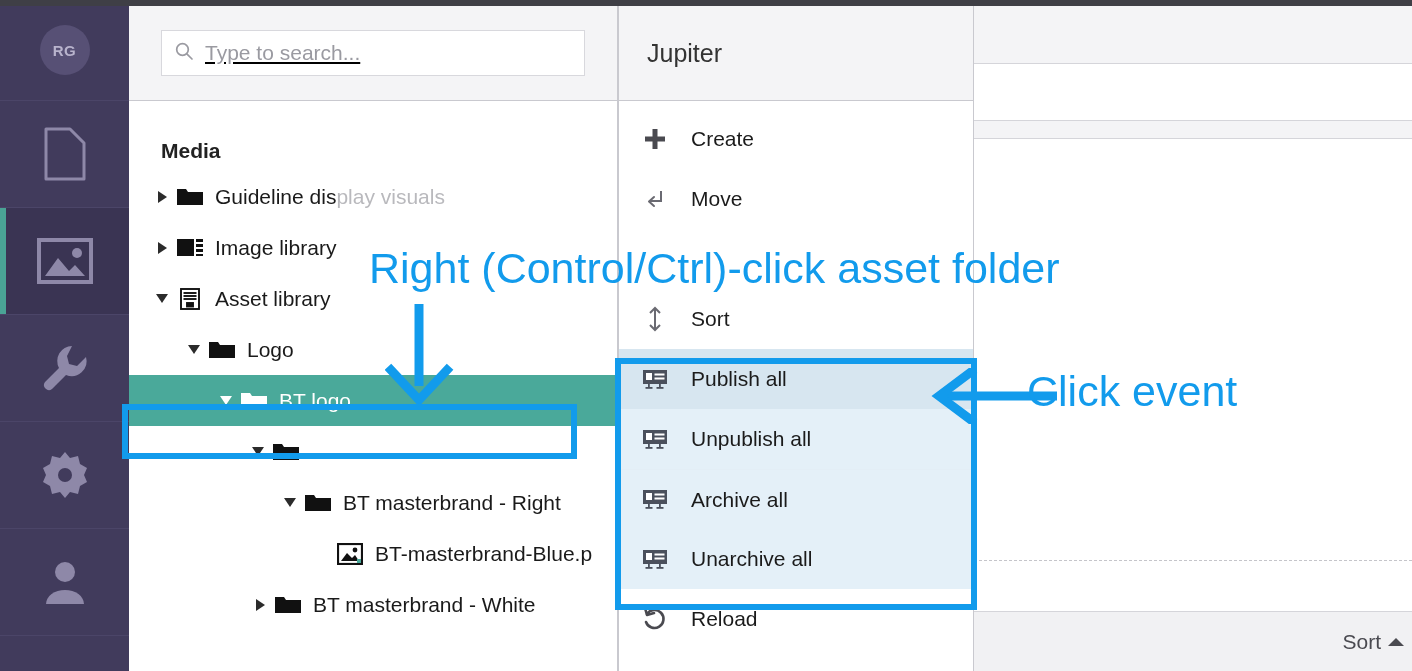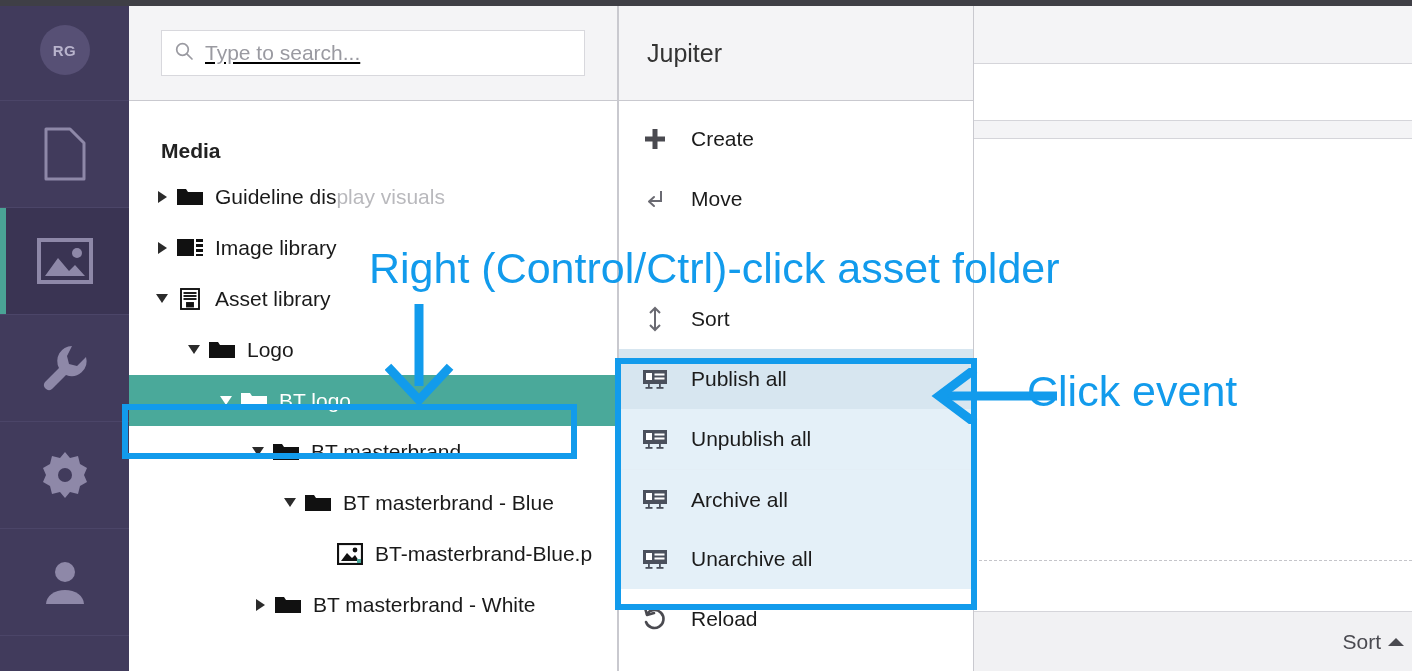--- a/index.html
+++ b/index.html
@@ -215,33 +215,32 @@
         <div class="row" style="padding-left: 118px;">
           <span class="caret">
             <span class="caret-d"></span>
           </span>
           <span class="ic">
             <svg width="26" height="21" viewBox="0 0 26 21" fill="#111111">
               <path d="M0 3 h9 l2 3 h15 v2 H0 Z"></path>
               <rect x="0" y="7" width="26" height="12"></rect>
             </svg>
           </span>
-          <span class="lbl">BT masterbrand</span>
         </div>
         <div class="row" style="padding-left: 150px;">
           <span class="caret">
             <span class="caret-d"></span>
           </span>
           <span class="ic">
             <svg width="26" height="21" viewBox="0 0 26 21" fill="#111111">
               <path d="M0 3 h9 l2 3 h15 v2 H0 Z"></path>
               <rect x="0" y="7" width="26" height="12"></rect>
             </svg>
           </span>
-          <span class="lbl">BT masterbrand - Blue</span>
+          <span class="lbl">BT masterbrand - Right</span>
         </div>
         <div class="row" style="padding-left: 182px;">
           <span class="caret"></span>
           <span class="ic">
             <svg width="26" height="22" viewBox="0 0 26 22" fill="none">
               <rect x="1" y="1" width="24" height="20" stroke="#111" stroke-width="2.2"></rect>
               <circle cx="18" cy="7" r="2.4" fill="#111"></circle>
               <path d="M4 18 L10 10 L15 15 L18 12 L22 18 Z" fill="#111"></path>
               <rect x="20" y="16" width="4" height="4" fill="#4aa99a"></rect>
             </svg>

